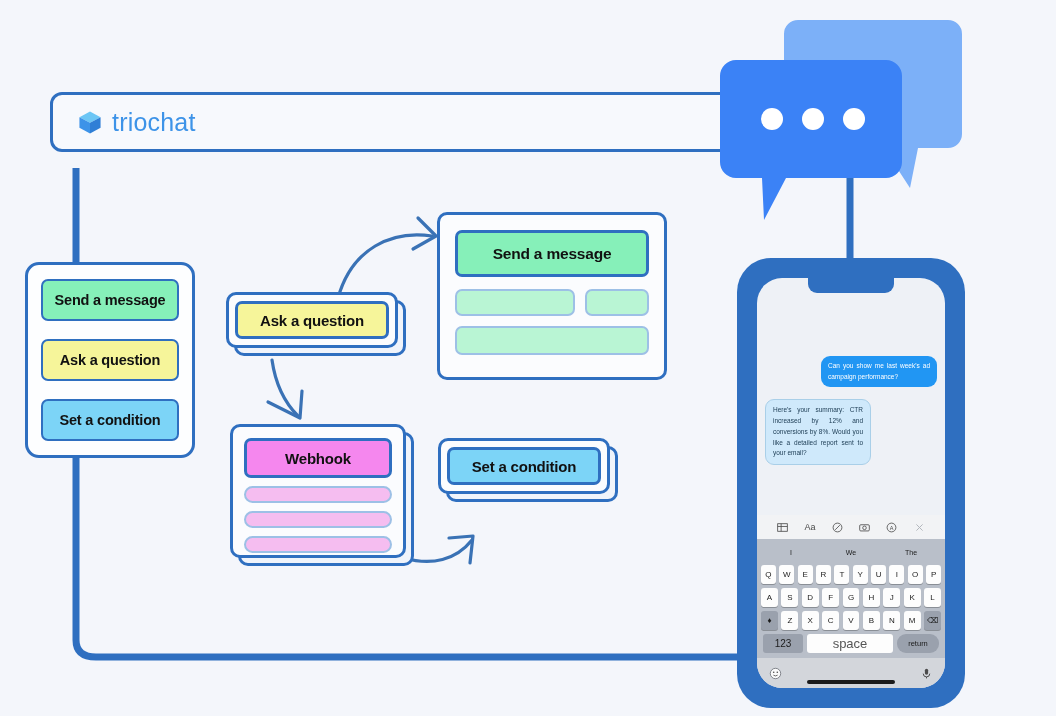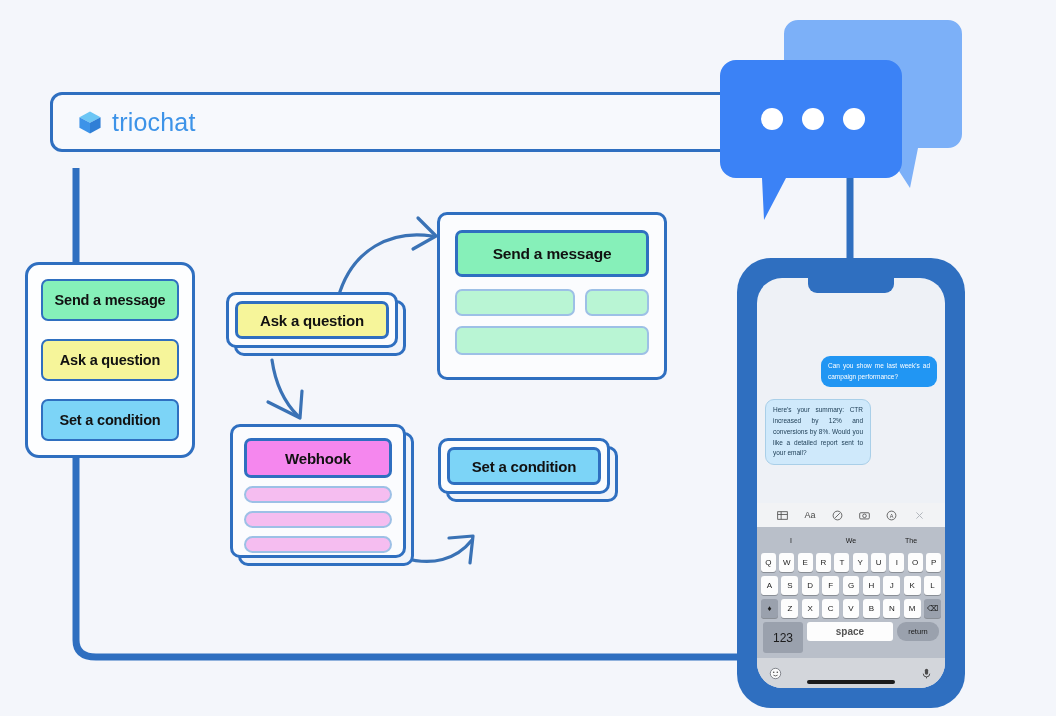--- a/index.html
+++ b/index.html
@@ -148,24 +148,24 @@
   .kb-sugg { display: flex; height: 18px; align-items: center; }
   .kb-sugg span { flex: 1; text-align: center; font-size: 7px; color: #1b1b1b; }
   .kb-row { display: flex; justify-content: center; gap: 3.5px; margin-top: 4px; }
   .key {
     background: #fdfdfd; border-radius: 3px; height: 19px; width: 17.5px;
     display: flex; align-items: center; justify-content: center;
     font-size: 8px; color: #1b1b1b; box-shadow: 0 1px 0 rgba(0,0,0,.25);
   }
   .key.fn { background: #9aa1ad; }
   .row-bottom { display: flex; gap: 4px; margin-top: 4px; padding: 0 2px; }
-  .key-123 { background: #9aa1ad; width: 40px; height: 31px; border-radius: 3px;
-    display:flex; align-items:center; justify-content:center; font-size:12px; color:#1b1b1b; }
+  .key-123 { background: #9aa1ad; width: 40px; height: 19px; border-radius: 3px;
+    display:flex; align-items:center; justify-content:center; font-size:10px; color:#1b1b1b; }
   .key-space { background: #fdfdfd; flex: 1; height: 19px; border-radius: 3px;
-    display:flex; align-items:center; justify-content:center; font-size:10px; color:#555;font-weight:bold; }
+    display:flex; align-items:center; justify-content:center; font-size:13px; color:#555; }
   .key-return { background: #9aa1ad; width: 42px; height: 19px; border-radius: 9px;
     display:flex; align-items:center; justify-content:center; font-size:7.5px; color:#1b1b1b; }
   .kb-foot { background: #d3d6db; height: 30px; display: flex; align-items: center;
     justify-content: space-between; padding: 0 12px; position: relative; }
   .home-ind { position: absolute; left: 50%; transform: translateX(-50%); bottom: 4px;
     width: 88px; height: 4px; background: #1b1b1b; border-radius: 2px; }
 </style>
 </head>
 <body>
 

